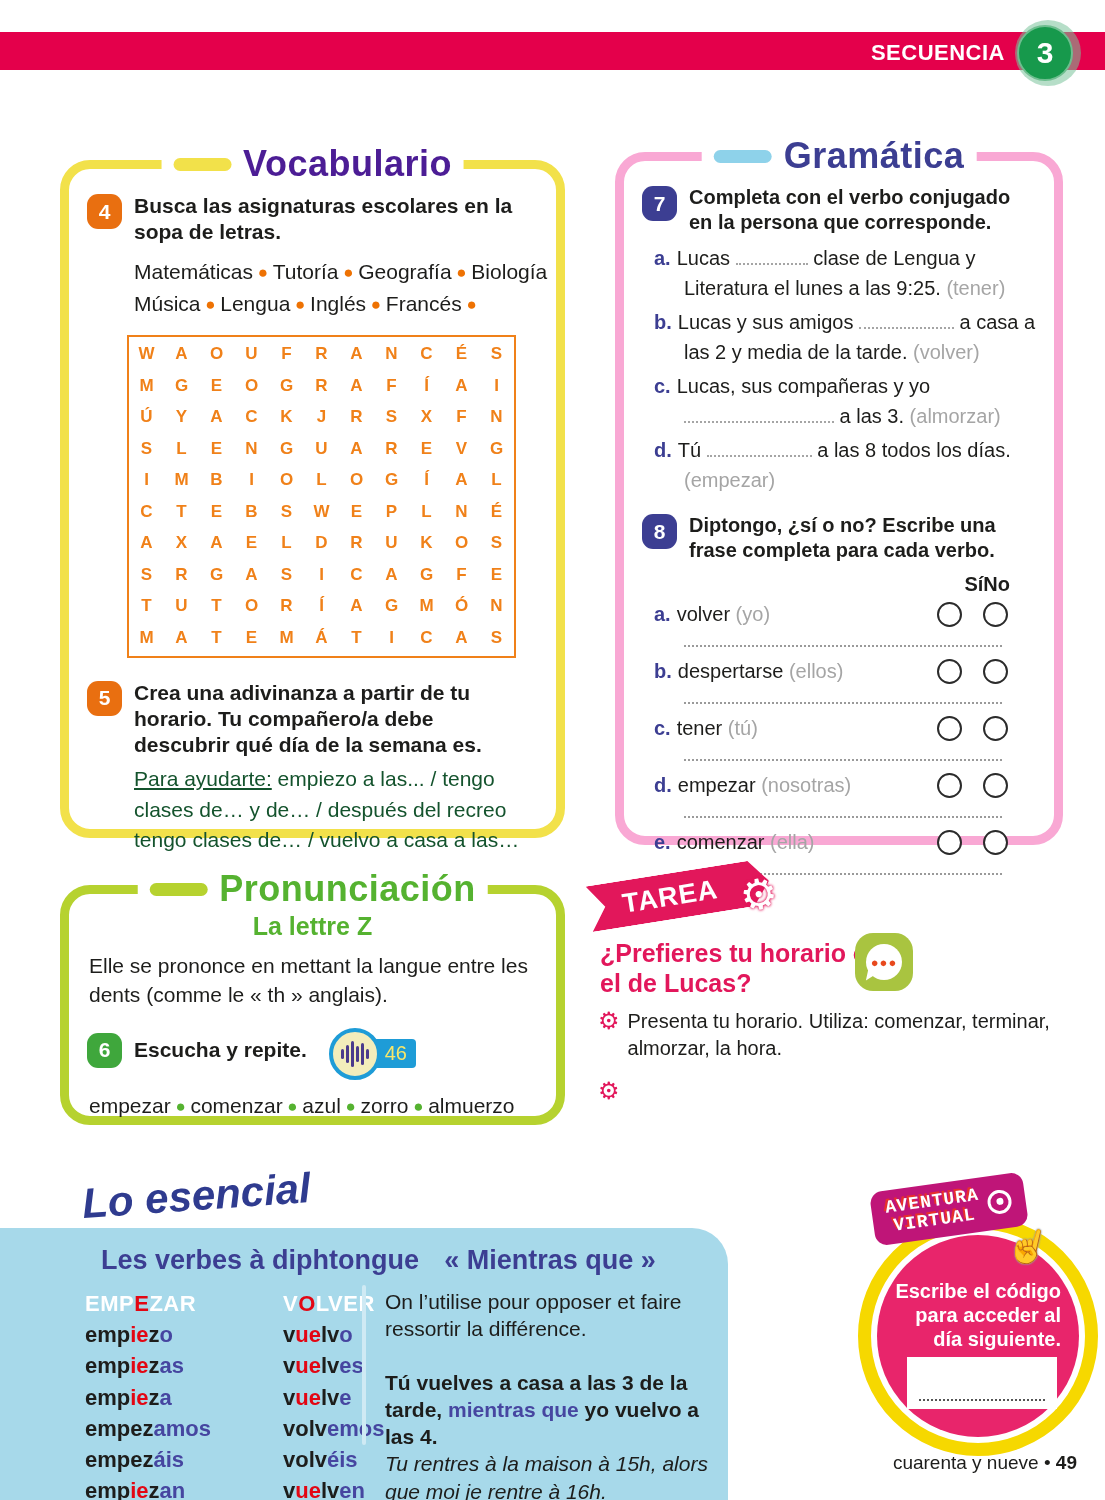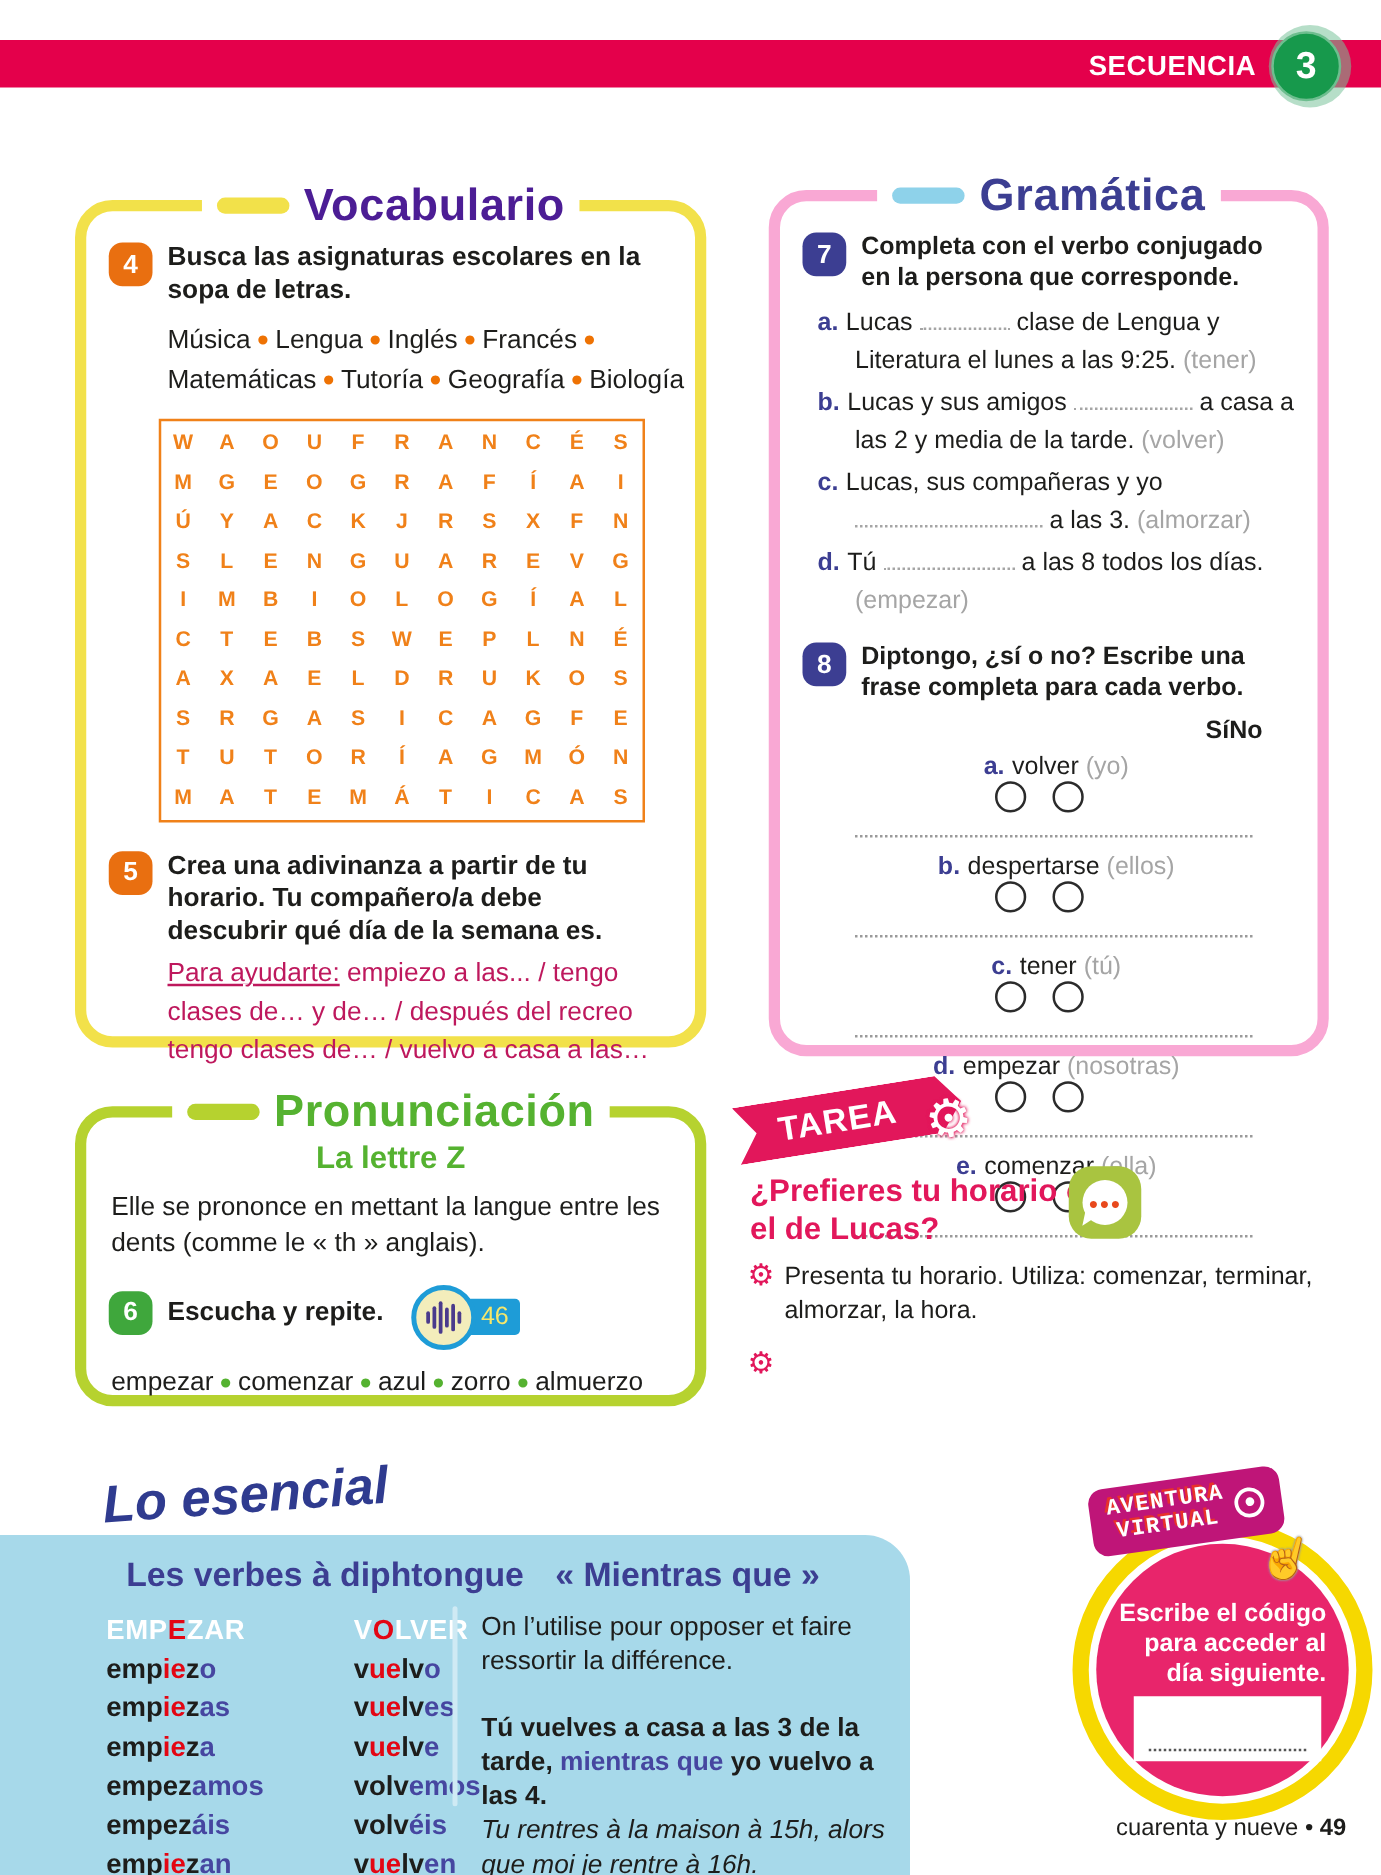--- a/index.html
+++ b/index.html
@@ -52,34 +52,34 @@
   .pron .wordlist{margin:14px 0 0 2px;width:460px;}
   .pron .wordlist .bullet{color:#55b230;}
 
   
   .ws-grid{margin-left:40px;width:385px;border:2px solid #f08119;
        display:grid;grid-template-rows:repeat(10,31.5px);padding:2px 0;}
   .ws-row{display:grid;grid-template-columns:repeat(11,1fr);}
   .ws-row span{display:flex;align-items:center;justify-content:center;
        color:#f08119;font-weight:bold;font-size:17px;}
 
-  .help{margin:6px 0 0 47px;color:#be185d;font-size:21px;line-height:1.45;width:410px;}
+  .help{margin:6px 0 0 47px;color:#14532d;font-size:21px;line-height:1.45;width:410px;}
   .help .u{text-decoration:underline;}
 
   
   .g-items{margin:8px 0 0 12px;font-size:20px;line-height:1.5;}
   .g-item{margin-bottom:4px;padding-left:30px;text-indent:-30px;}
   .g-letter{color:#3c3e92;font-weight:800;margin-right:6px;}
   .hint{color:#a5a5a5;}
   .blank{display:inline-block;border-bottom:2px dotted #a5a5a5;height:15px;}
 
   
   .yn-head{display:flex;justify-content:flex-end;padding-right:26px;
        font-weight:800;font-size:20px;margin:10px 0 6px 0;}
-  .yn-row{display:flex;align-items:center;margin:2px 0 0 12px;font-size:20px;flex-direction:column;}
+  .yn-row{display:flex;align-items:center;margin:2px 0 0 12px;font-size:20px;}
   .yn-row .verb{font-weight:bold;font-weight:normal;}
   .yn-row .left{flex:1;}
   .circles{display:flex;gap:21px;padding-right:28px;}
   .circ{width:21px;height:21px;border:2px solid #2b2b2b;border-radius:50%;background:#fff;}
   .dotline{margin:16px 0 12px 42px;width:318px;border-bottom:2px dotted #9a9a9a;height:2px;}
 
   
   .pron-sub{color:#55b230;font-weight:800;font-size:25px;text-align:center;margin:2px 0 10px 0;}
   .pron-body{font-size:21px;line-height:1.4;margin:0 0 14px 2px;width:440px;}
   .audio{display:inline-flex;align-items:center;margin-left:10px;position:relative;top:4px;}
@@ -169,22 +169,22 @@
   <div class="sec-head">
     <span class="dash"></span>
     <span class="sec-title">Vocabulario</span>
   </div>
   <div class="sec-inner">
     <div class="ex">
       <span class="badge orange">4</span>
       <span class="prompt" style="width:400px">Busca las asignaturas escolares en la sopa de letras.</span>
     </div>
     <div class="wordlist">
+        <div><span>Matemáticas</span><span class="bullet"> ● </span><span>Tutoría</span><span class="bullet"> ● </span><span>Geografía</span><span class="bullet"> ● </span><span>Biología</span></div>
         <div><span>Música</span><span class="bullet"> ● </span><span>Lengua</span><span class="bullet"> ● </span><span>Inglés</span><span class="bullet"> ● </span><span>Francés</span><span class="bullet"> ● </span></div>
-        <div><span>Matemáticas</span><span class="bullet"> ● </span><span>Tutoría</span><span class="bullet"> ● </span><span>Geografía</span><span class="bullet"> ● </span><span>Biología</span></div>
       </div>
     <div class="ws-grid">
         <div class="ws-row">
           <span>W</span>
           <span>A</span>
           <span>O</span>
           <span>U</span>
           <span>F</span>
           <span>R</span>
           <span>A</span>

